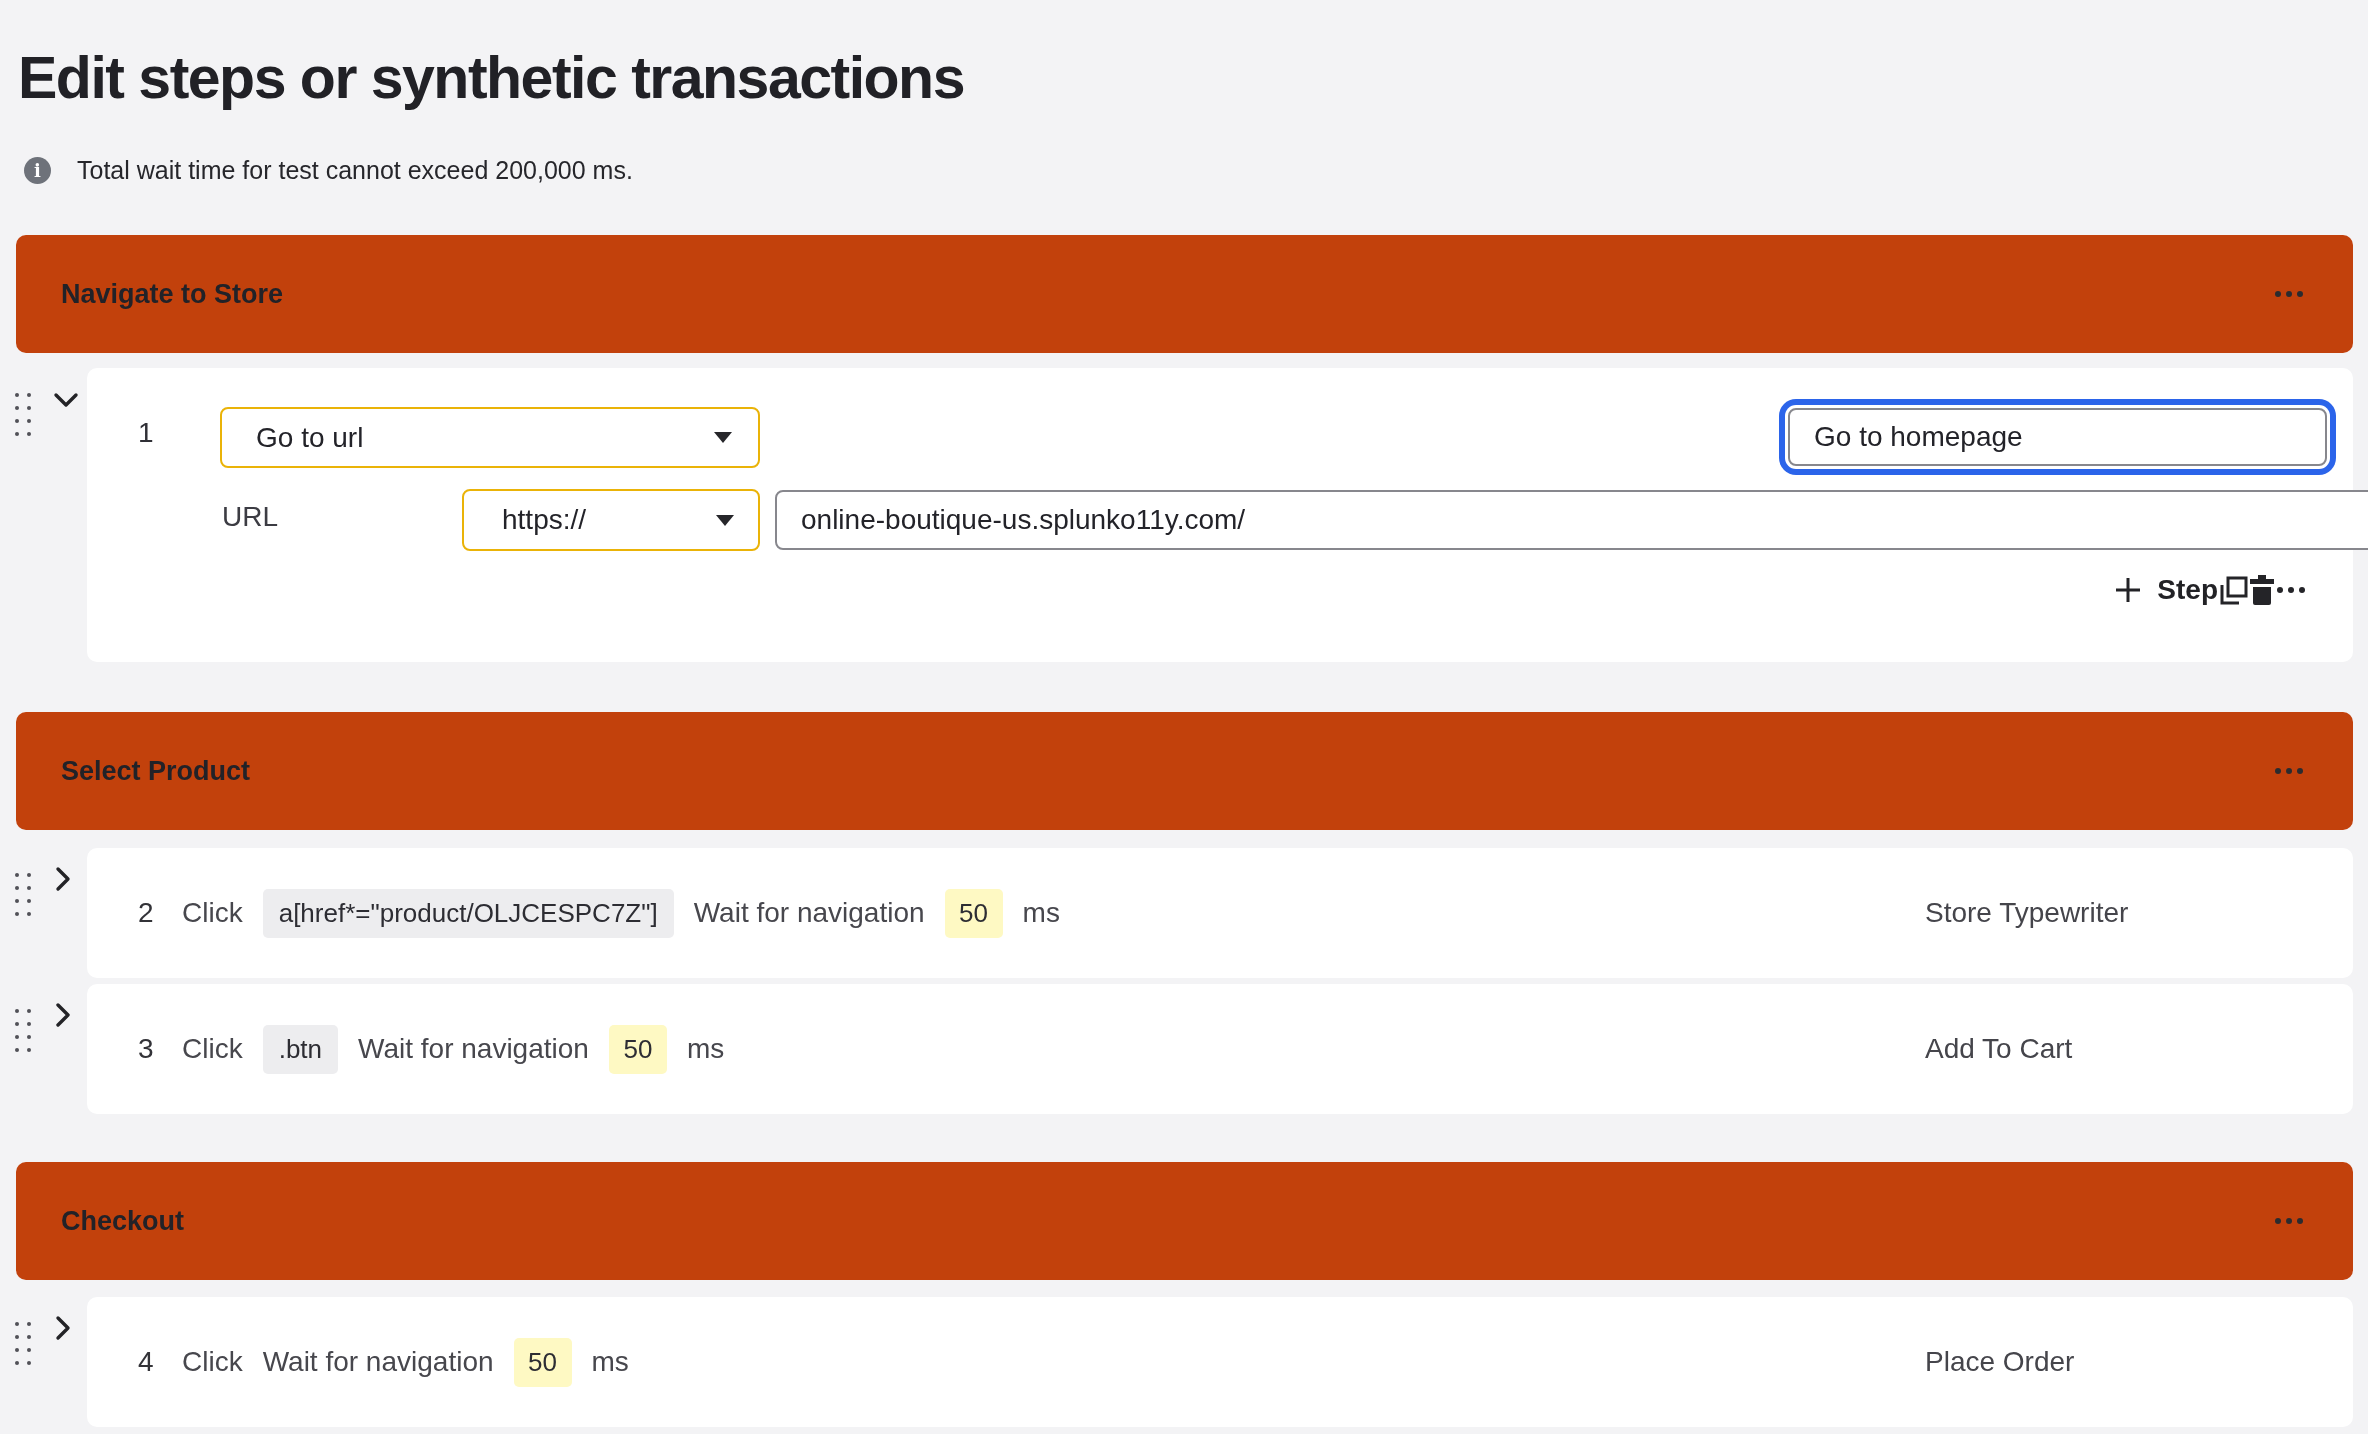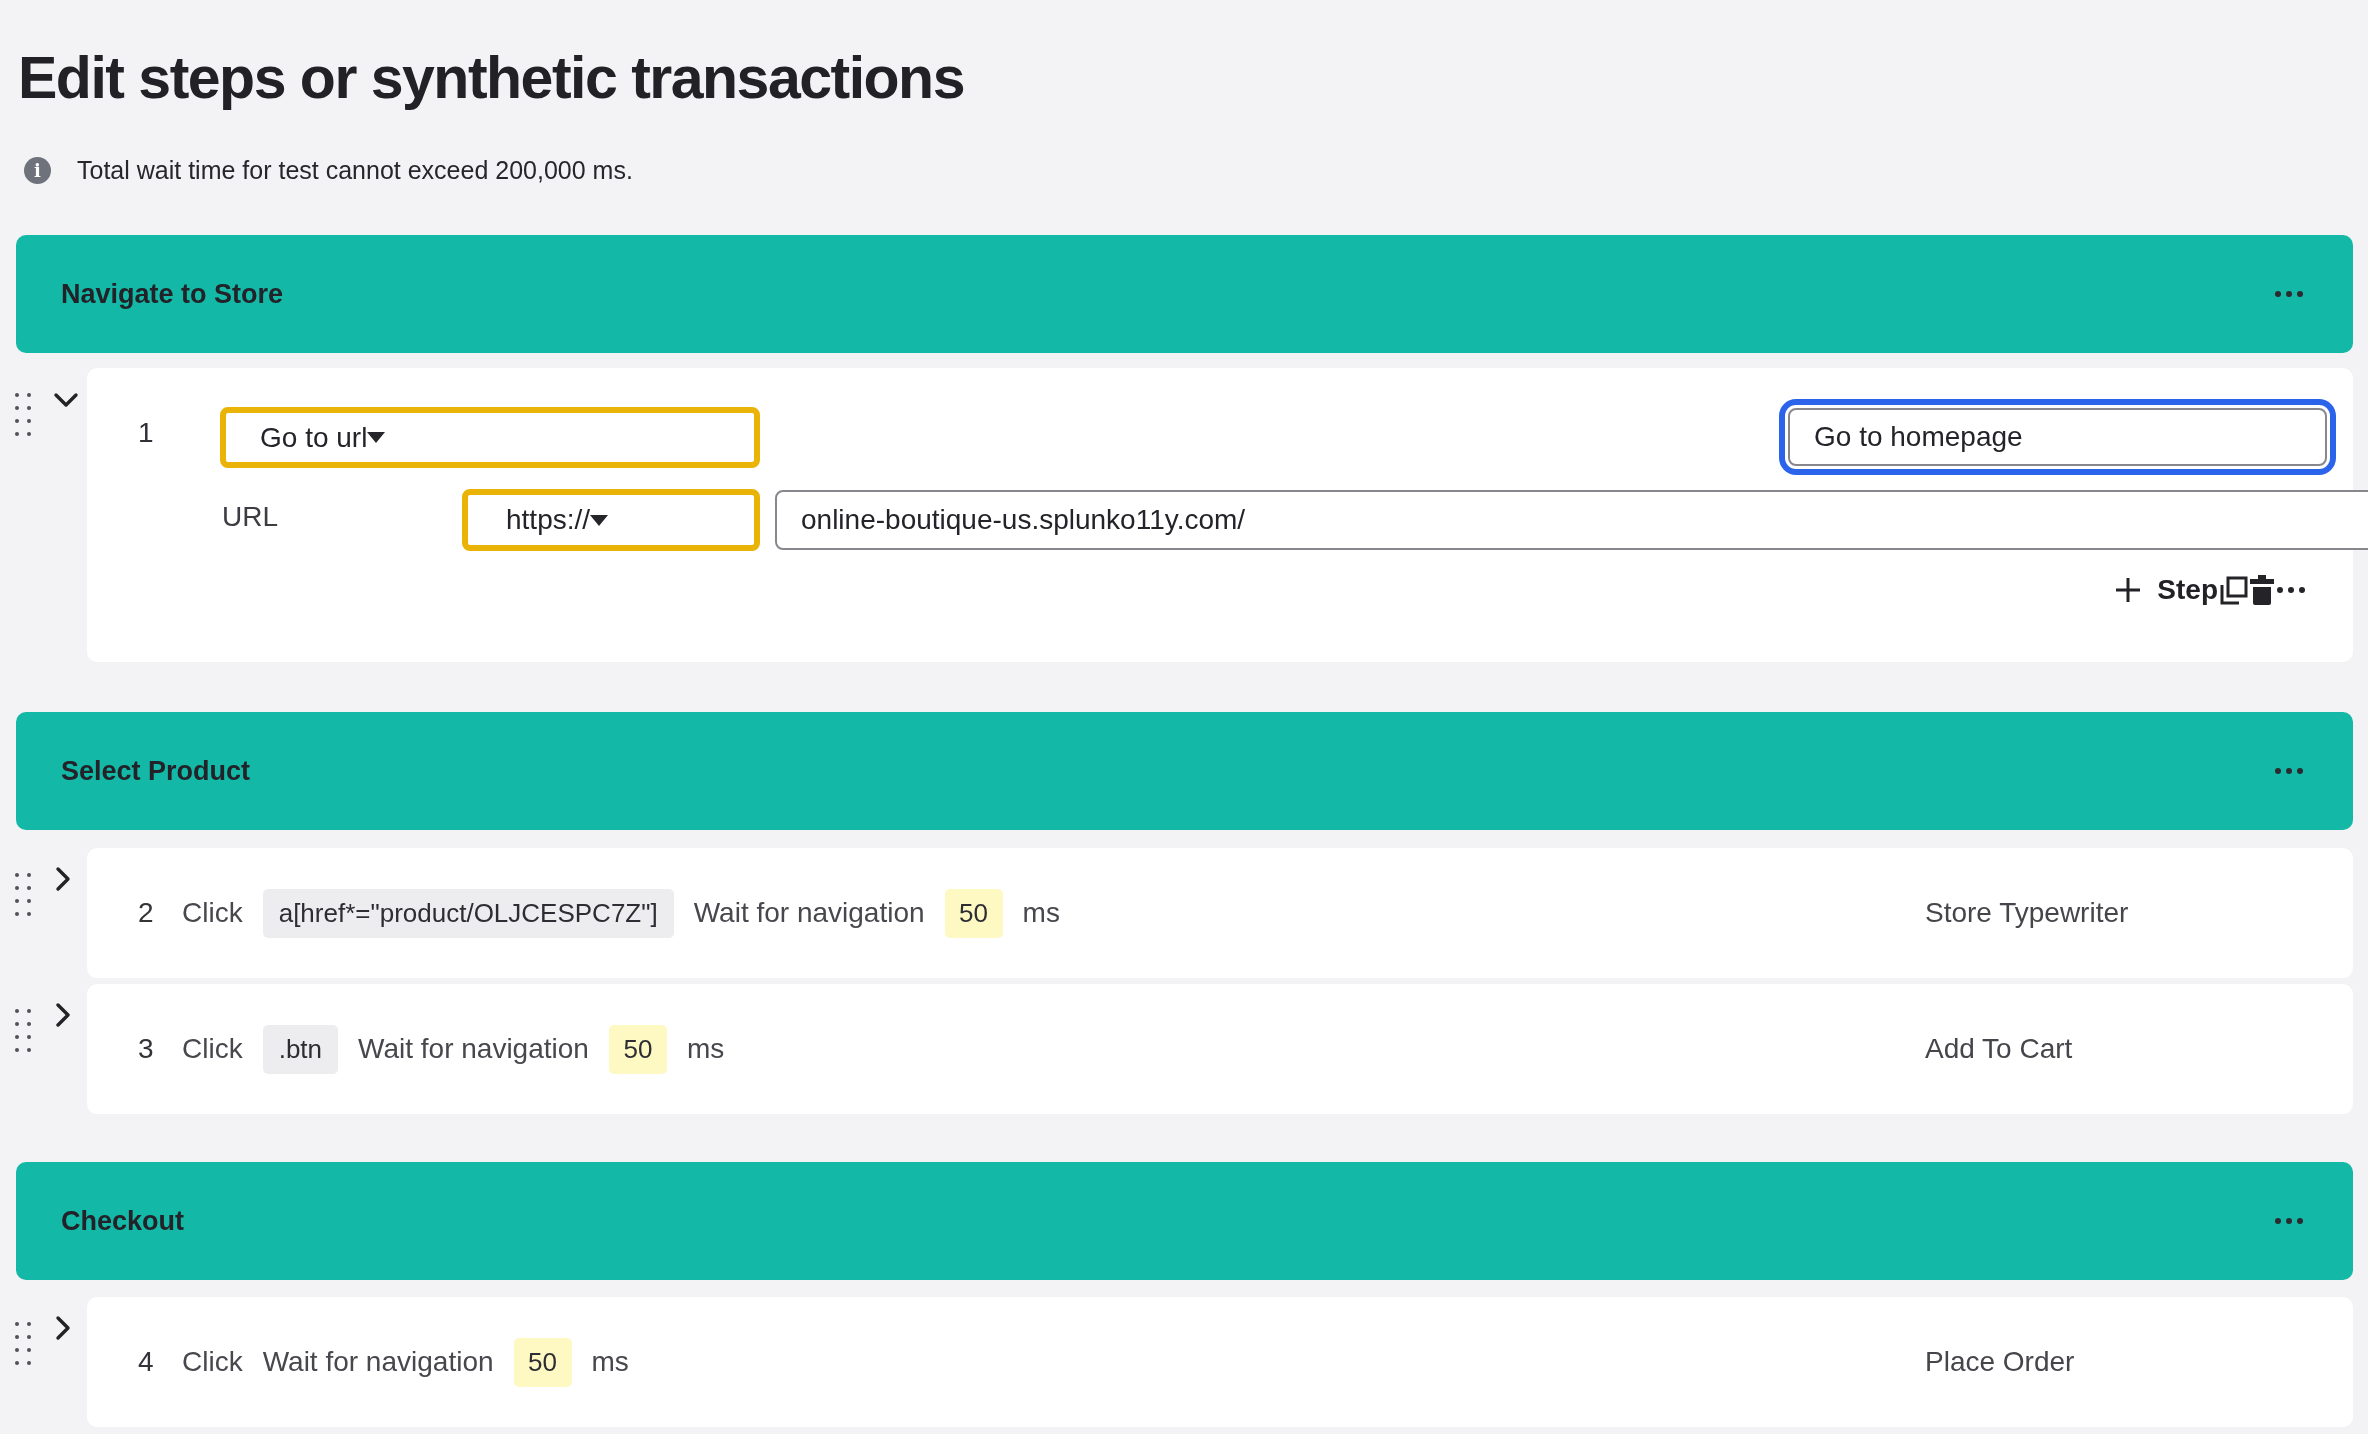--- a/index.html
+++ b/index.html
@@ -12,21 +12,21 @@
   .page-title{
     position:absolute;left:18px;top:4px;
     font-size:59px;font-weight:800;letter-spacing:-1.5px;color:#212126;
   }
   .info-row{position:absolute;left:24px;top:156px;display:flex;align-items:center;gap:26px;}
   .info-icon{width:27px;height:27px;border-radius:50%;background:#6e727a;color:#fff;
     font-size:18px;font-weight:700;display:flex;align-items:center;justify-content:center;
     font-family:"DejaVu Serif",serif;}
   .info-text{font-size:25px;color:#26262b;}
 
-  .section-card{position:absolute;left:16px;width:2337px;height:118px;background:#14b8a6;border-radius:10px;}
+  .section-card{position:absolute;left:16px;width:2337px;height:118px;background:#c2410c;border-radius:10px;}
   .section-card .section-title{position:absolute;left:45px;top:50%;transform:translateY(-50%);
     font-size:27px;font-weight:700;color:#222228;}
   .menu-dots{position:absolute;right:48px;top:50%;transform:translateY(-50%);
     display:flex;gap:5px;cursor:pointer;padding:6px 2px;}
   .menu-dots i{width:6px;height:6px;background:#2b2b2f;border-radius:50%;}
   #section-1{top:235px;} #section-2{top:712px;} #section-3{top:1162px;}
 
   .step-card{position:absolute;left:87px;width:2266px;background:#fff;border-radius:10px;}
   #step1-card{top:368px;height:294px;}
   #step2-card{top:848px;height:130px;}
@@ -39,22 +39,22 @@
   .drag i{width:4px;height:4px;background:#515157;border-radius:50%;}
   #gutter-1 .drag{margin-top:2px;}
   .gutter .drag{margin-top:7px;}
   #gutter-1 .drag{margin-top:2px;}
   .chev{cursor:pointer;flex:none;}
   .chev svg{display:block;}
 
   
   .step1-num{position:absolute;left:51px;top:49px;font-size:28px;color:#303036;}
   .select-box{
-    position:absolute;display:flex;align-items:center;justify-content:flex-start;
-    border:6px solid #eab308;border-radius:8px;background:#fff;cursor:pointer;
+    position:absolute;display:flex;align-items:center;justify-content:space-between;
+    border:2px solid #eab308;border-radius:8px;background:#fff;cursor:pointer;
     font-size:28px;color:#232329;box-sizing:border-box;
   }
   .caret{width:0;height:0;border-left:9px solid transparent;border-right:9px solid transparent;
     border-top:11px solid #26262a;flex:none;}
   #action-select{left:133px;top:39px;width:540px;height:61px;padding:0 26px 0 34px;}
   #protocol-select{left:375px;top:121px;width:298px;height:62px;padding:0 24px 0 38px;}
 
   .text-input{
     box-sizing:border-box;border:2px solid #87878d;border-radius:8px;background:#fff;
     font-size:28px;color:#232329;font-family:inherit;padding:16px 24px;outline:none;

